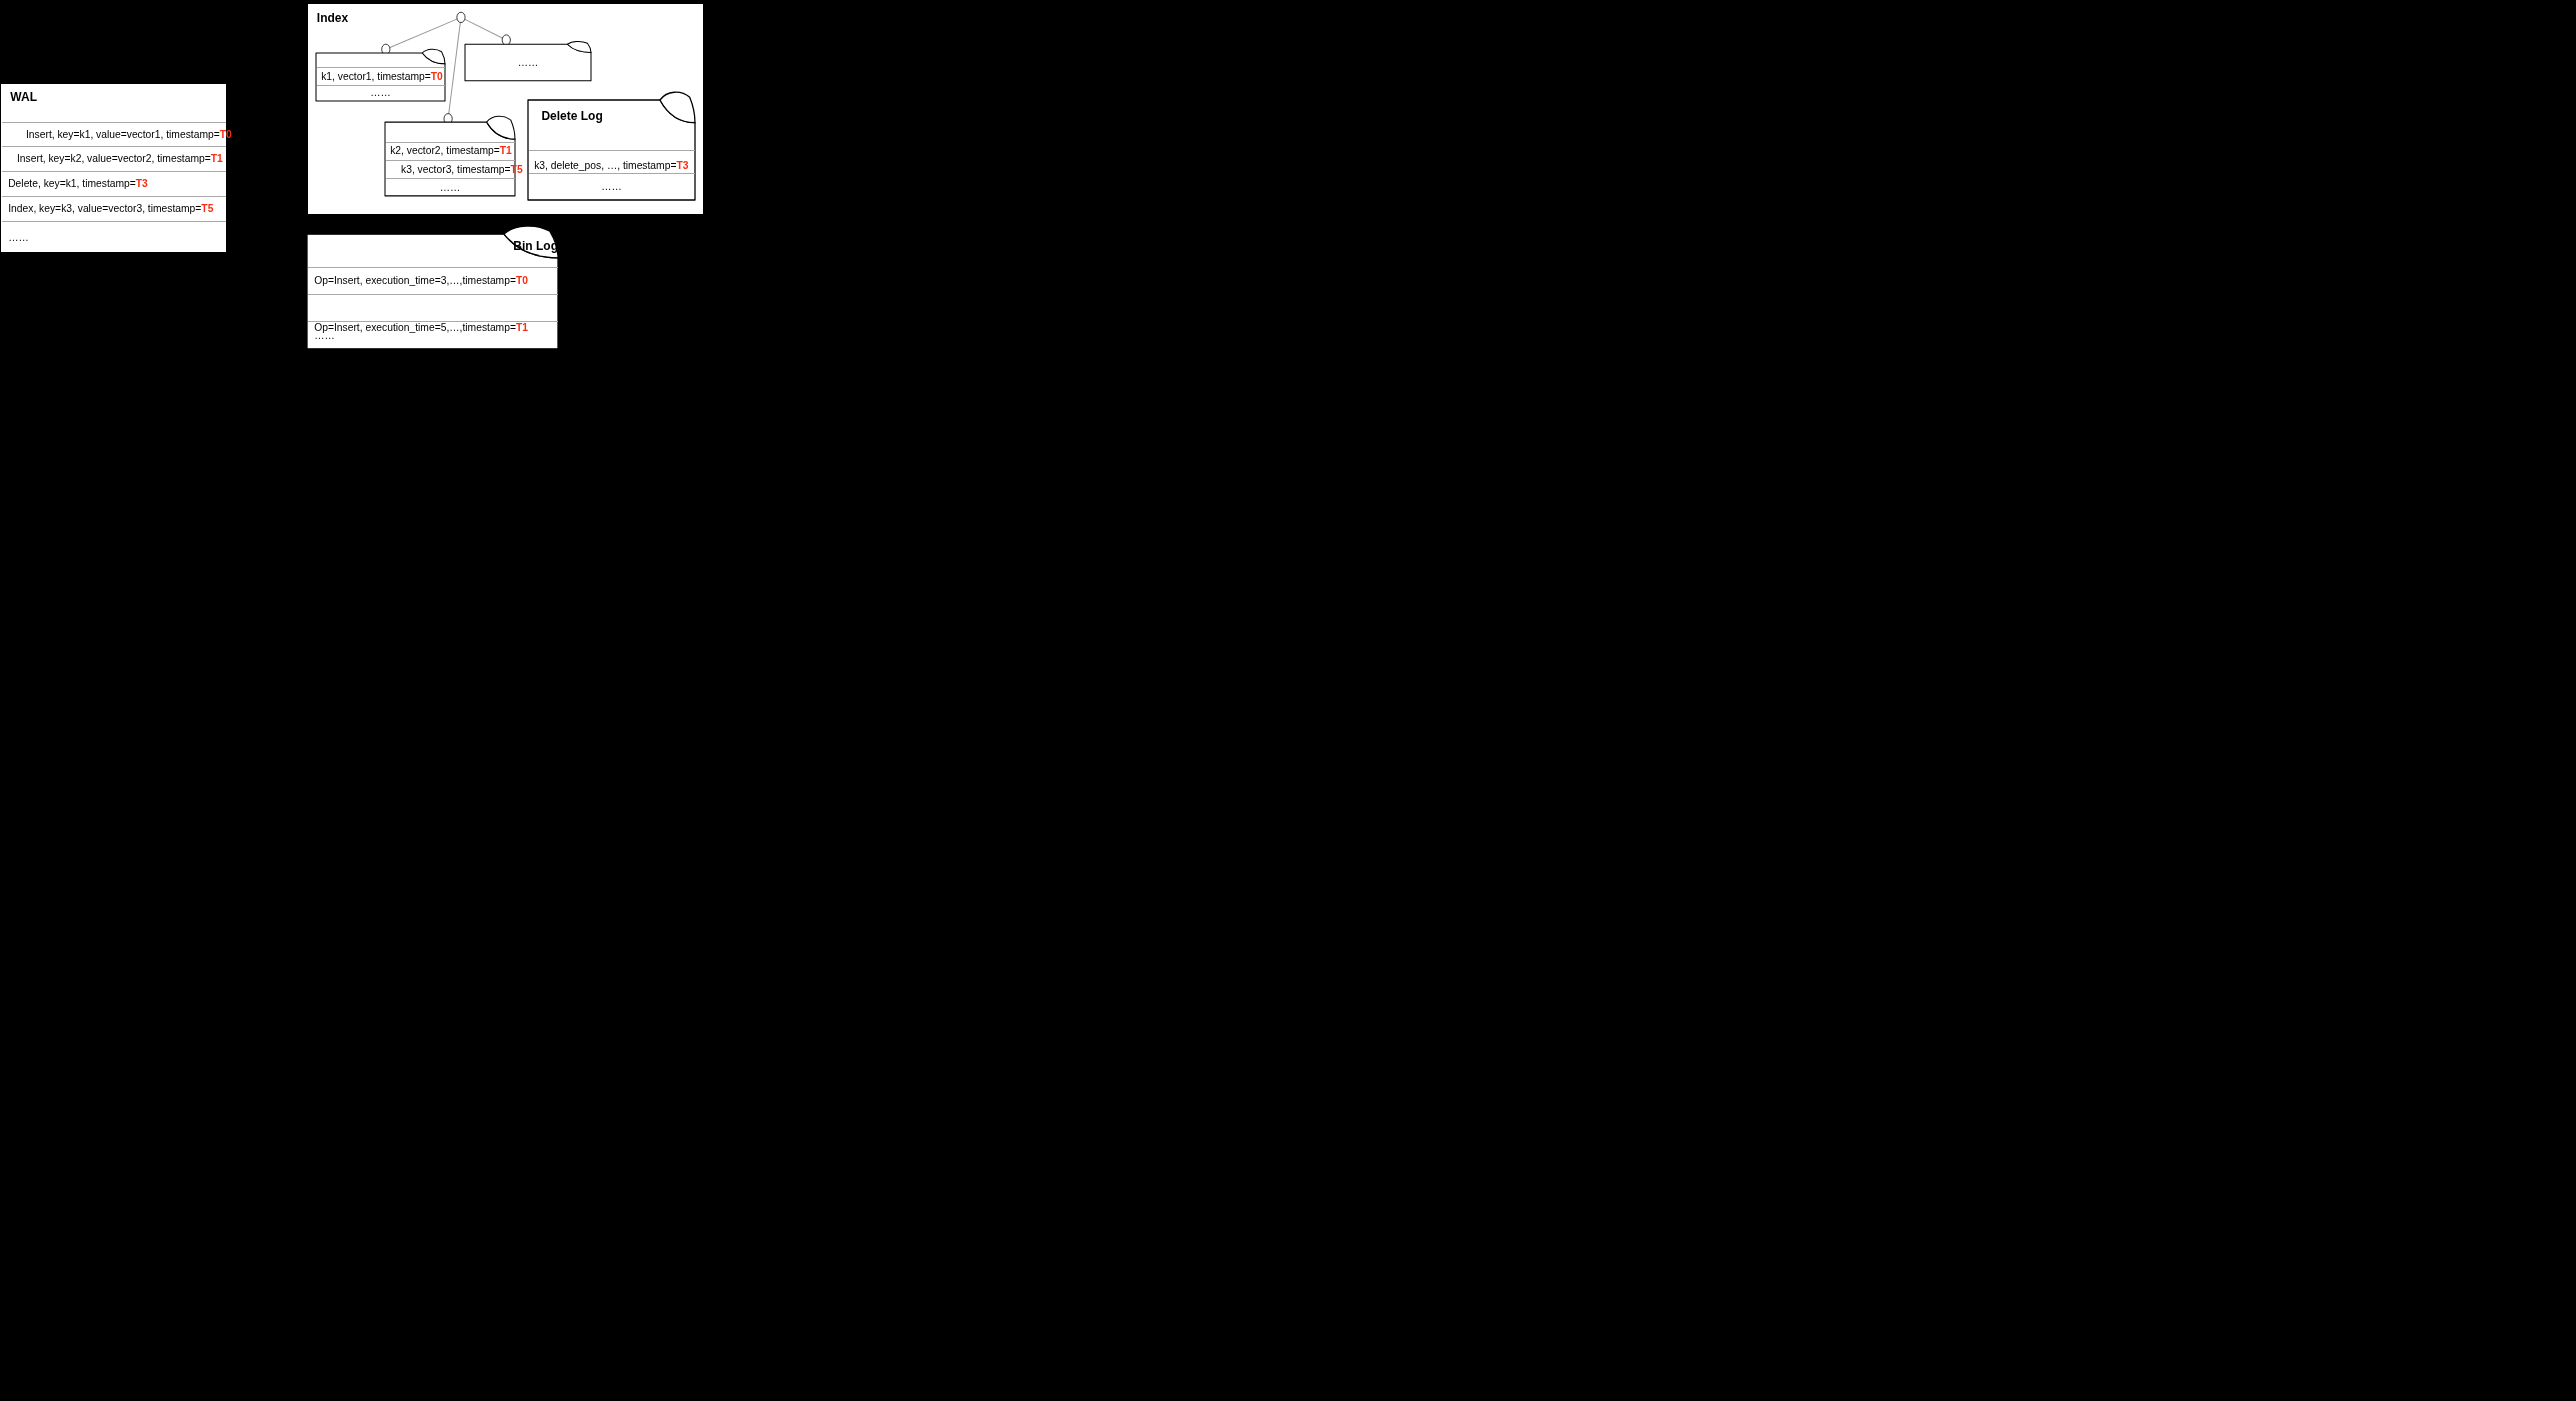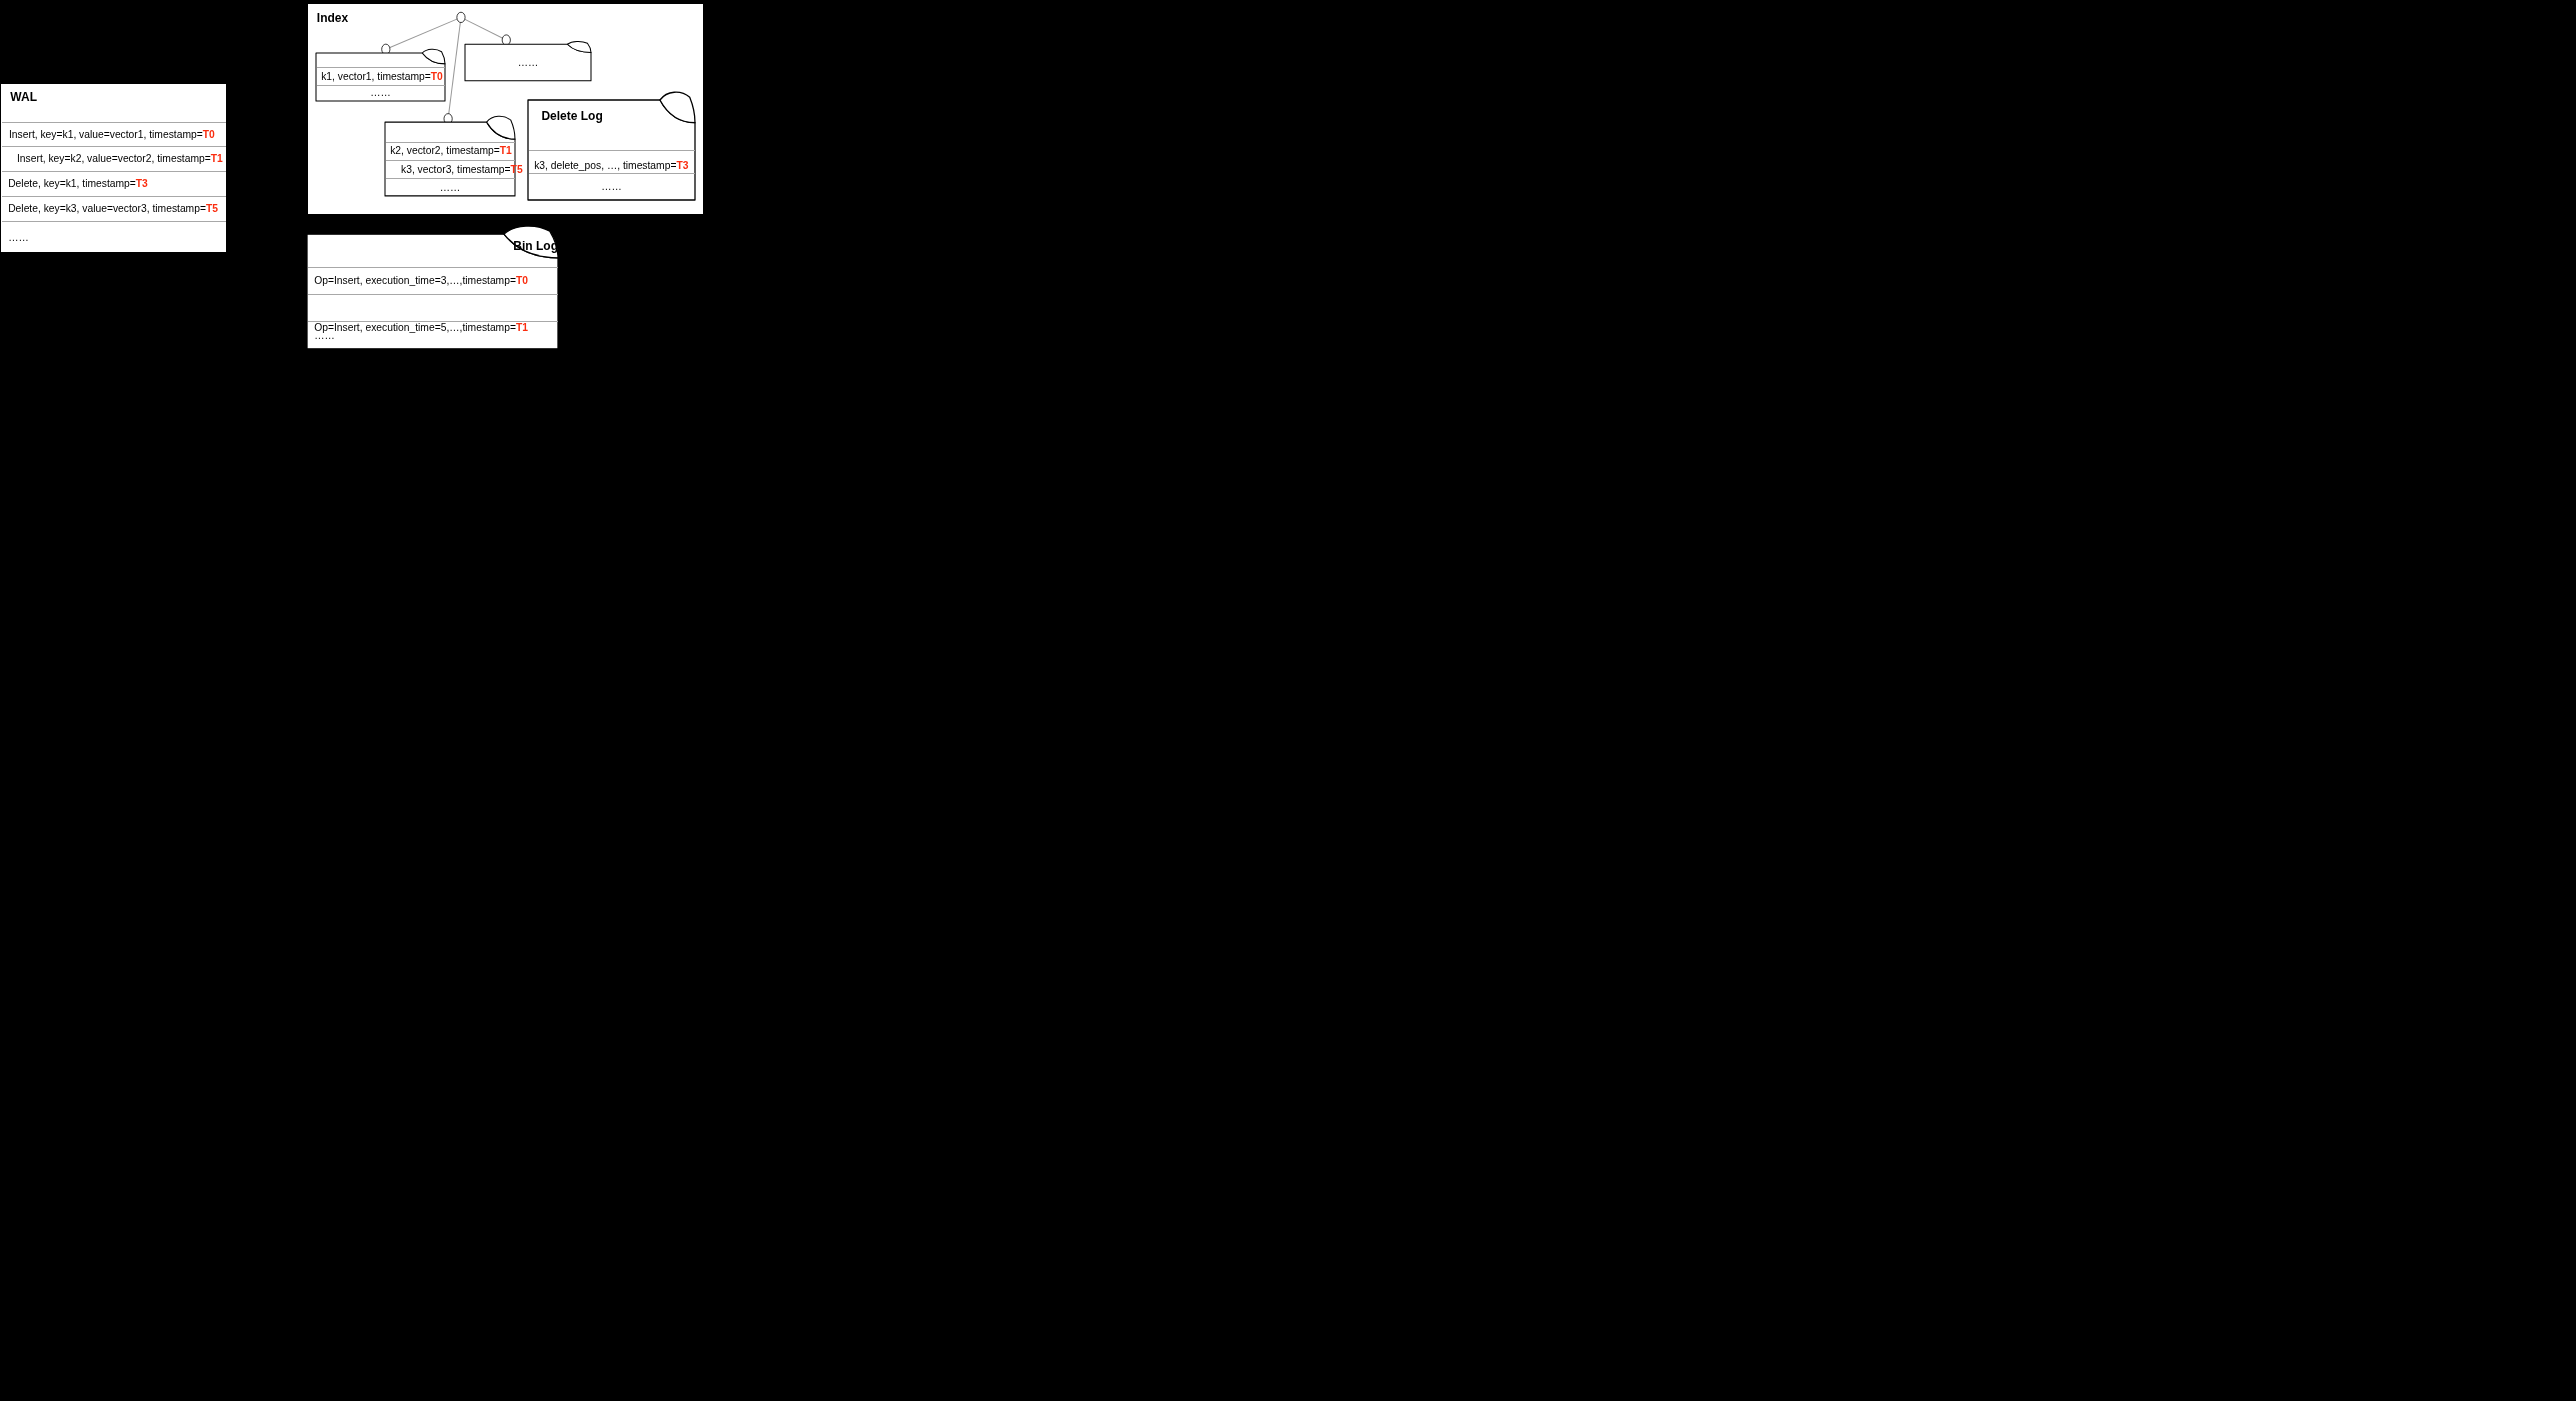--- a/index.html
+++ b/index.html
@@ -31,34 +31,34 @@
   .tree ellipse{fill:#fff;stroke:#000;stroke-width:1.5;}
 </style>
 </head>
 <body>
 
 <div id="page">
 
   <div class="panel" style="left:1px;top:84px;width:225px;height:168px;">
     <div class="panel-title" style="padding:5.2px 0 0 9.3px;">WAL</div>
     <div class="divider" style="top:38px;"></div>
-    <div class="row" style="top:38px;height:25px;padding-left:8px;">
+    <div class="row" style="top:38px;height:25px;padding-left:25px;">
       <span>Insert, key=k1, value=vector1, timestamp=</span><span class="hl">T0</span>
     </div>
     <div class="divider" style="top:62px;"></div>
     <div class="row" style="top:62px;height:25px;padding-left:16px;">
       <span>Insert, key=k2, value=vector2, timestamp=</span><span class="hl">T1</span>
     </div>
     <div class="divider" style="top:87px;"></div>
     <div class="row" style="top:87px;height:25px;padding-left:7.2px;">
       <span>Delete, key=k1, timestamp=</span><span class="hl">T3</span>
     </div>
     <div class="divider" style="top:112px;"></div>
     <div class="row" style="top:112px;height:25px;padding-left:7.2px;">
-      <span>Delete, key=k3, value=vector3, timestamp=</span><span class="hl">T5</span>
+      <span>Index, key=k3, value=vector3, timestamp=</span><span class="hl">T5</span>
     </div>
     <div class="divider" style="top:137px;"></div>
     <div class="row" style="top:137px;height:32px;padding-left:7.2px;">
       <span>……</span>
     </div>
   </div>
 
   <div class="panel" style="left:308px;top:3.6px;width:395px;height:210px;">
     <div class="panel-title" style="padding:6.2px 0 0 8.8px;">Index</div>
   </div>

